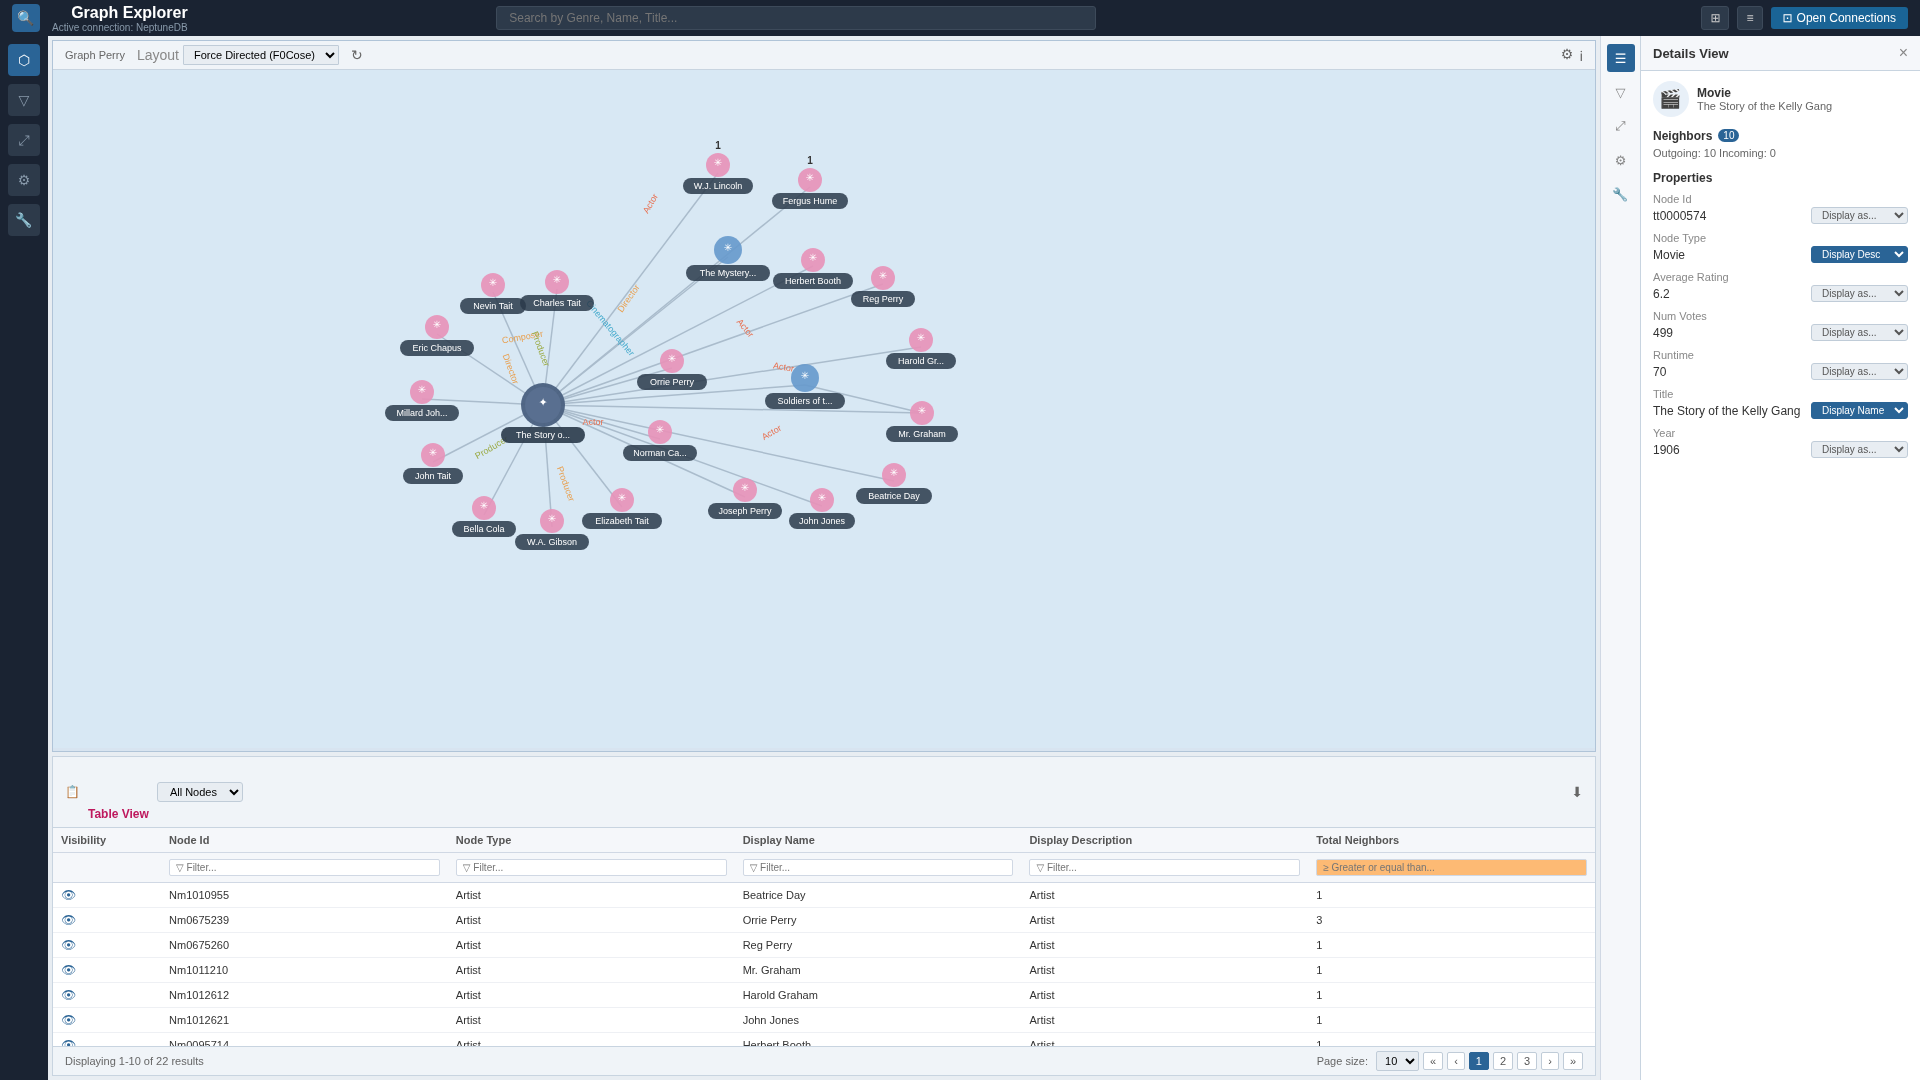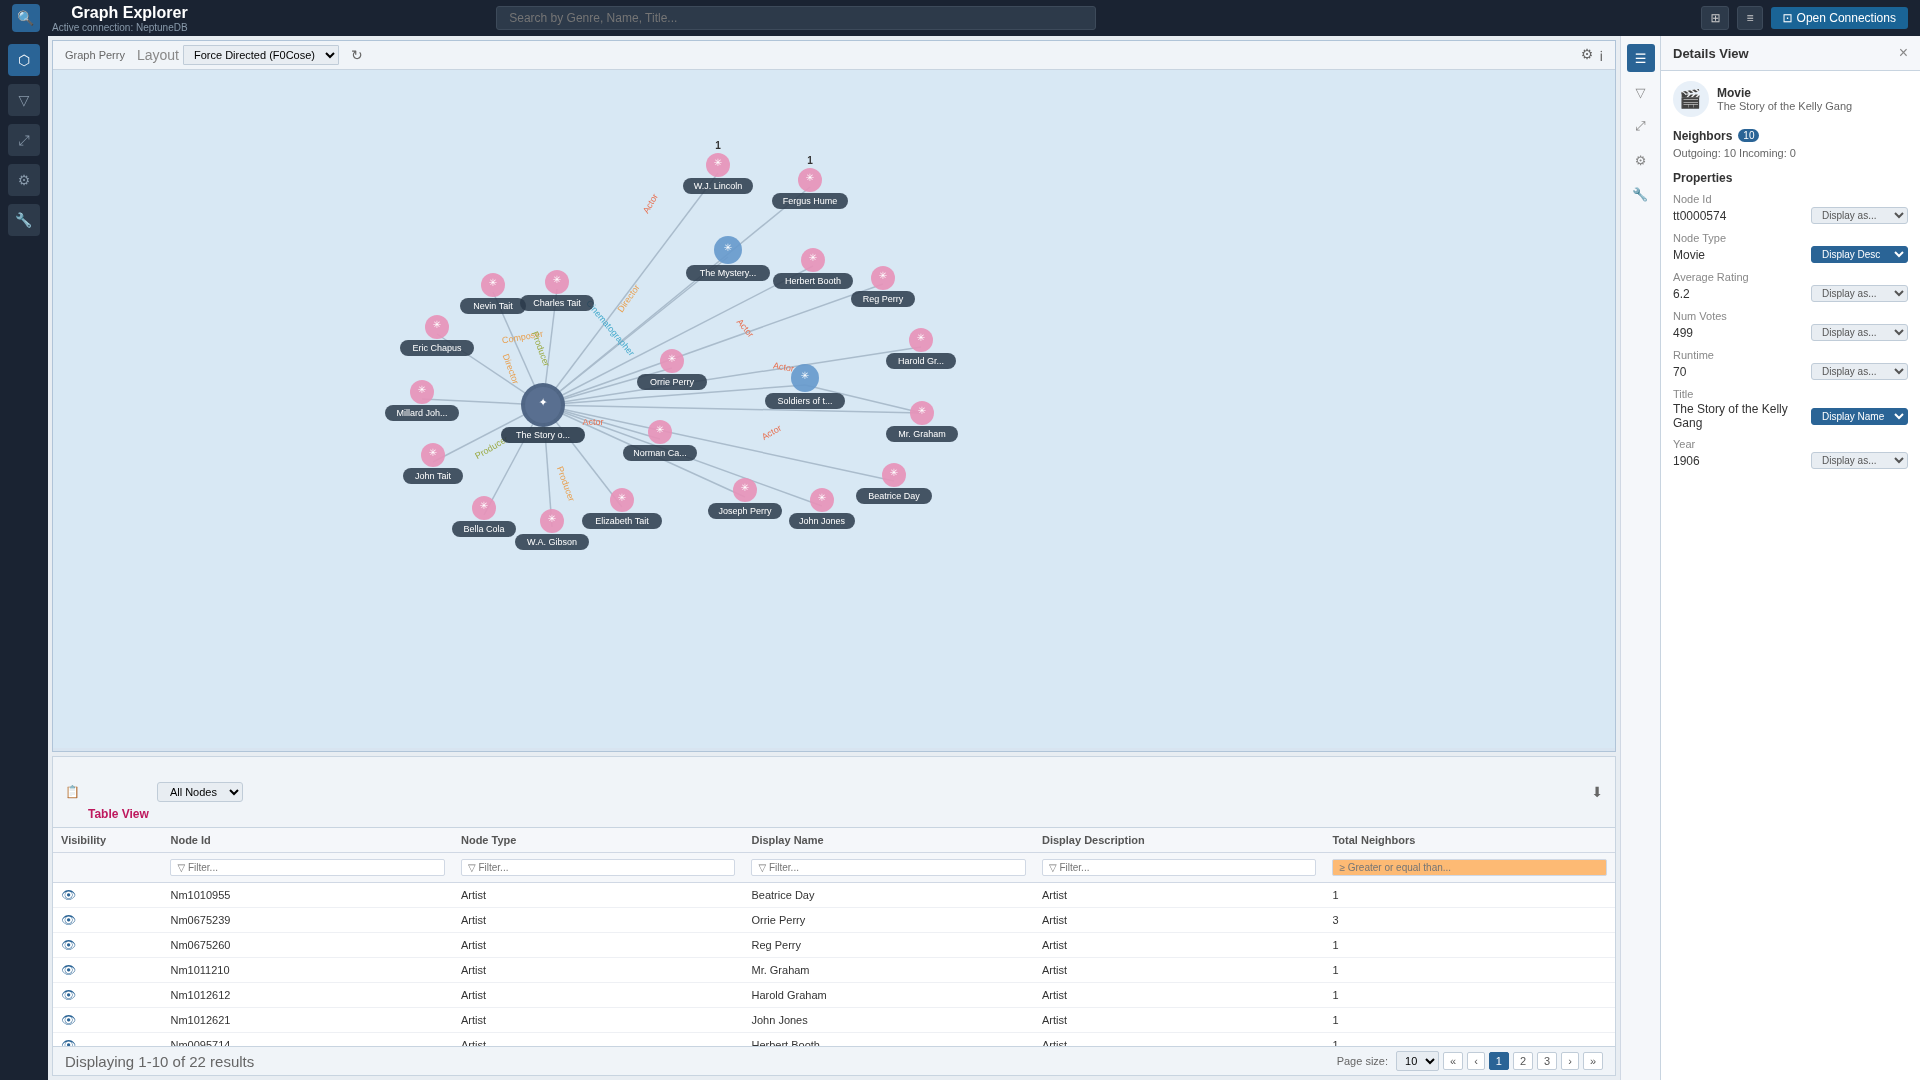--- a/index.html
+++ b/index.html
@@ -62,29 +62,29 @@
     .filter-row th { background: #fafbfc; }
     .filter-input { width: 100%; background: white; border: 1px solid #d0d8e4; padding: 2px 6px; border-radius: 2px; font-size: 10px; color: #555; }
     .filter-input-wide { width: 100%; background: white; border: 1px solid #d0d8e4; padding: 2px 6px; border-radius: 2px; font-size: 10px; color: #555; }
     .filter-ge { width: 100%; background: #fdba74; border: 1px solid #d0d8e4; padding: 2px 6px; border-radius: 2px; font-size: 10px; color: #555; }
     .eye-icon { color: #2a6496; font-size: 12px; cursor: pointer; }
     .type-badge { color: #555; }
 
     #table-scroll { overflow-y: auto; flex: 1; }
 
     #table-footer { background: #f0f4f8; border-top: 1px solid #c8d4e0; padding: 4px 12px; display: flex; align-items: center; justify-content: space-between; }
-    .footer-info { font-size: 15px; color: #666; }
+    .footer-info { font-size: 11px; color: #666; }
     .pagination { display: flex; align-items: center; gap: 4px; }
     .page-size-select { background: #e8edf2; border: 1px solid #c0ccd8; padding: 2px 4px; border-radius: 2px; font-size: 11px; }
     .page-btn { background: white; border: 1px solid #c0ccd8; padding: 2px 6px; border-radius: 2px; cursor: pointer; font-size: 11px; color: #555; }
     .page-btn.active { background: #2a6496; color: white; border-color: #2a6496; }
     .page-btn:disabled { color: #ccc; cursor: default; }
 
     
-    #right-panel { width: 260px; background: white; border-left: 1px solid #c8d4e0; display: flex; flex-direction: column; overflow-y: auto; }
+    #right-panel { width: 280px; background: white; border-left: 1px solid #c8d4e0; display: flex; flex-direction: column; overflow-y: auto; }
     #details-header { background: #f5f7fa; border-bottom: 1px solid #c8d4e0; padding: 8px 12px; display: flex; align-items: center; justify-content: space-between; }
     .details-title { font-size: 13px; font-weight: 600; color: #333; }
     .close-btn { background: none; border: none; cursor: pointer; color: #888; font-size: 16px; }
 
     #details-content { padding: 10px 12px; }
     .node-info { display: flex; align-items: center; gap: 8px; margin-bottom: 12px; }
     .node-icon { width: 36px; height: 36px; background: #e8f0f8; border-radius: 50%; display: flex; align-items: center; justify-content: center; font-size: 18px; }
     .node-type-label { font-size: 12px; font-weight: 600; color: #333; }
     .node-name { font-size: 11px; color: #666; }
 

